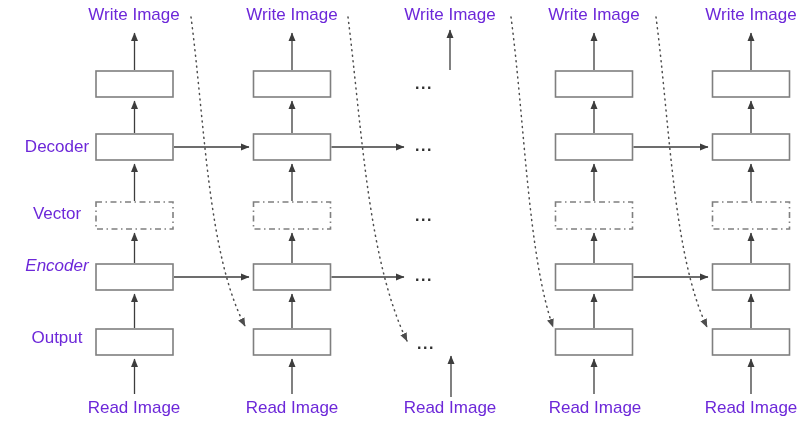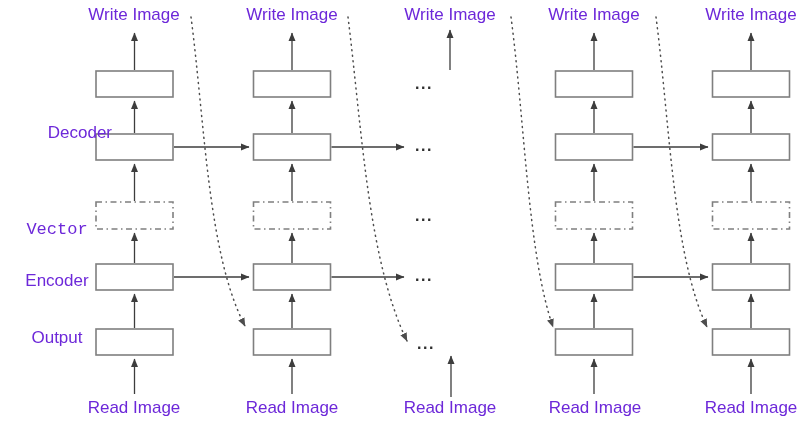--- a/index.html
+++ b/index.html
@@ -113,23 +113,23 @@
     </g>
 
     <g stroke="#4d4d4d" stroke-width="1.5" fill="none" stroke-dasharray="1 4.5" stroke-linecap="round">
       <path d="M191,17 C205,125 208,255 245,326" marker-end="url(#ahd)"></path>
       <path d="M348,17 C362,130 368,260 407,341" marker-end="url(#ahd)"></path>
       <path d="M511,17 C525,125 528,255 553,327" marker-end="url(#ahd)"></path>
       <path d="M656,17 C670,125 673,255 707,327" marker-end="url(#ahd)"></path>
     </g>
   </svg>
 
-  <div class="lbl row-lbl" style="top:123px;text-align:right;">Decoder</div>
-  <div class="lbl row-lbl" style="top:220px;font-family:Liberation Mono, monospace;">Vector</div>
-  <div class="lbl row-lbl" style="top:271px;">Encoder</div>
+  <div class="lbl row-lbl" style="top:137px;">Decoder</div>
+  <div class="lbl row-lbl" style="top:204px;">Vector</div>
+  <div class="lbl row-lbl" style="top:256px;font-style:italic;">Encoder</div>
   <div class="lbl row-lbl" style="top:328px;">Output</div>
 
   <div class="lbl io-lbl" style="left:74px;top:5px;">Write Image</div>
   <div class="lbl io-lbl" style="left:232px;top:5px;">Write Image</div>
   <div class="lbl io-lbl" style="left:390px;top:5px;">Write Image</div>
   <div class="lbl io-lbl" style="left:534px;top:5px;">Write Image</div>
   <div class="lbl io-lbl" style="left:691px;top:5px;">Write Image</div>
 
   <div class="lbl io-lbl" style="left:74px;top:398px;">Read Image</div>
   <div class="lbl io-lbl" style="left:232px;top:398px;">Read Image</div>

